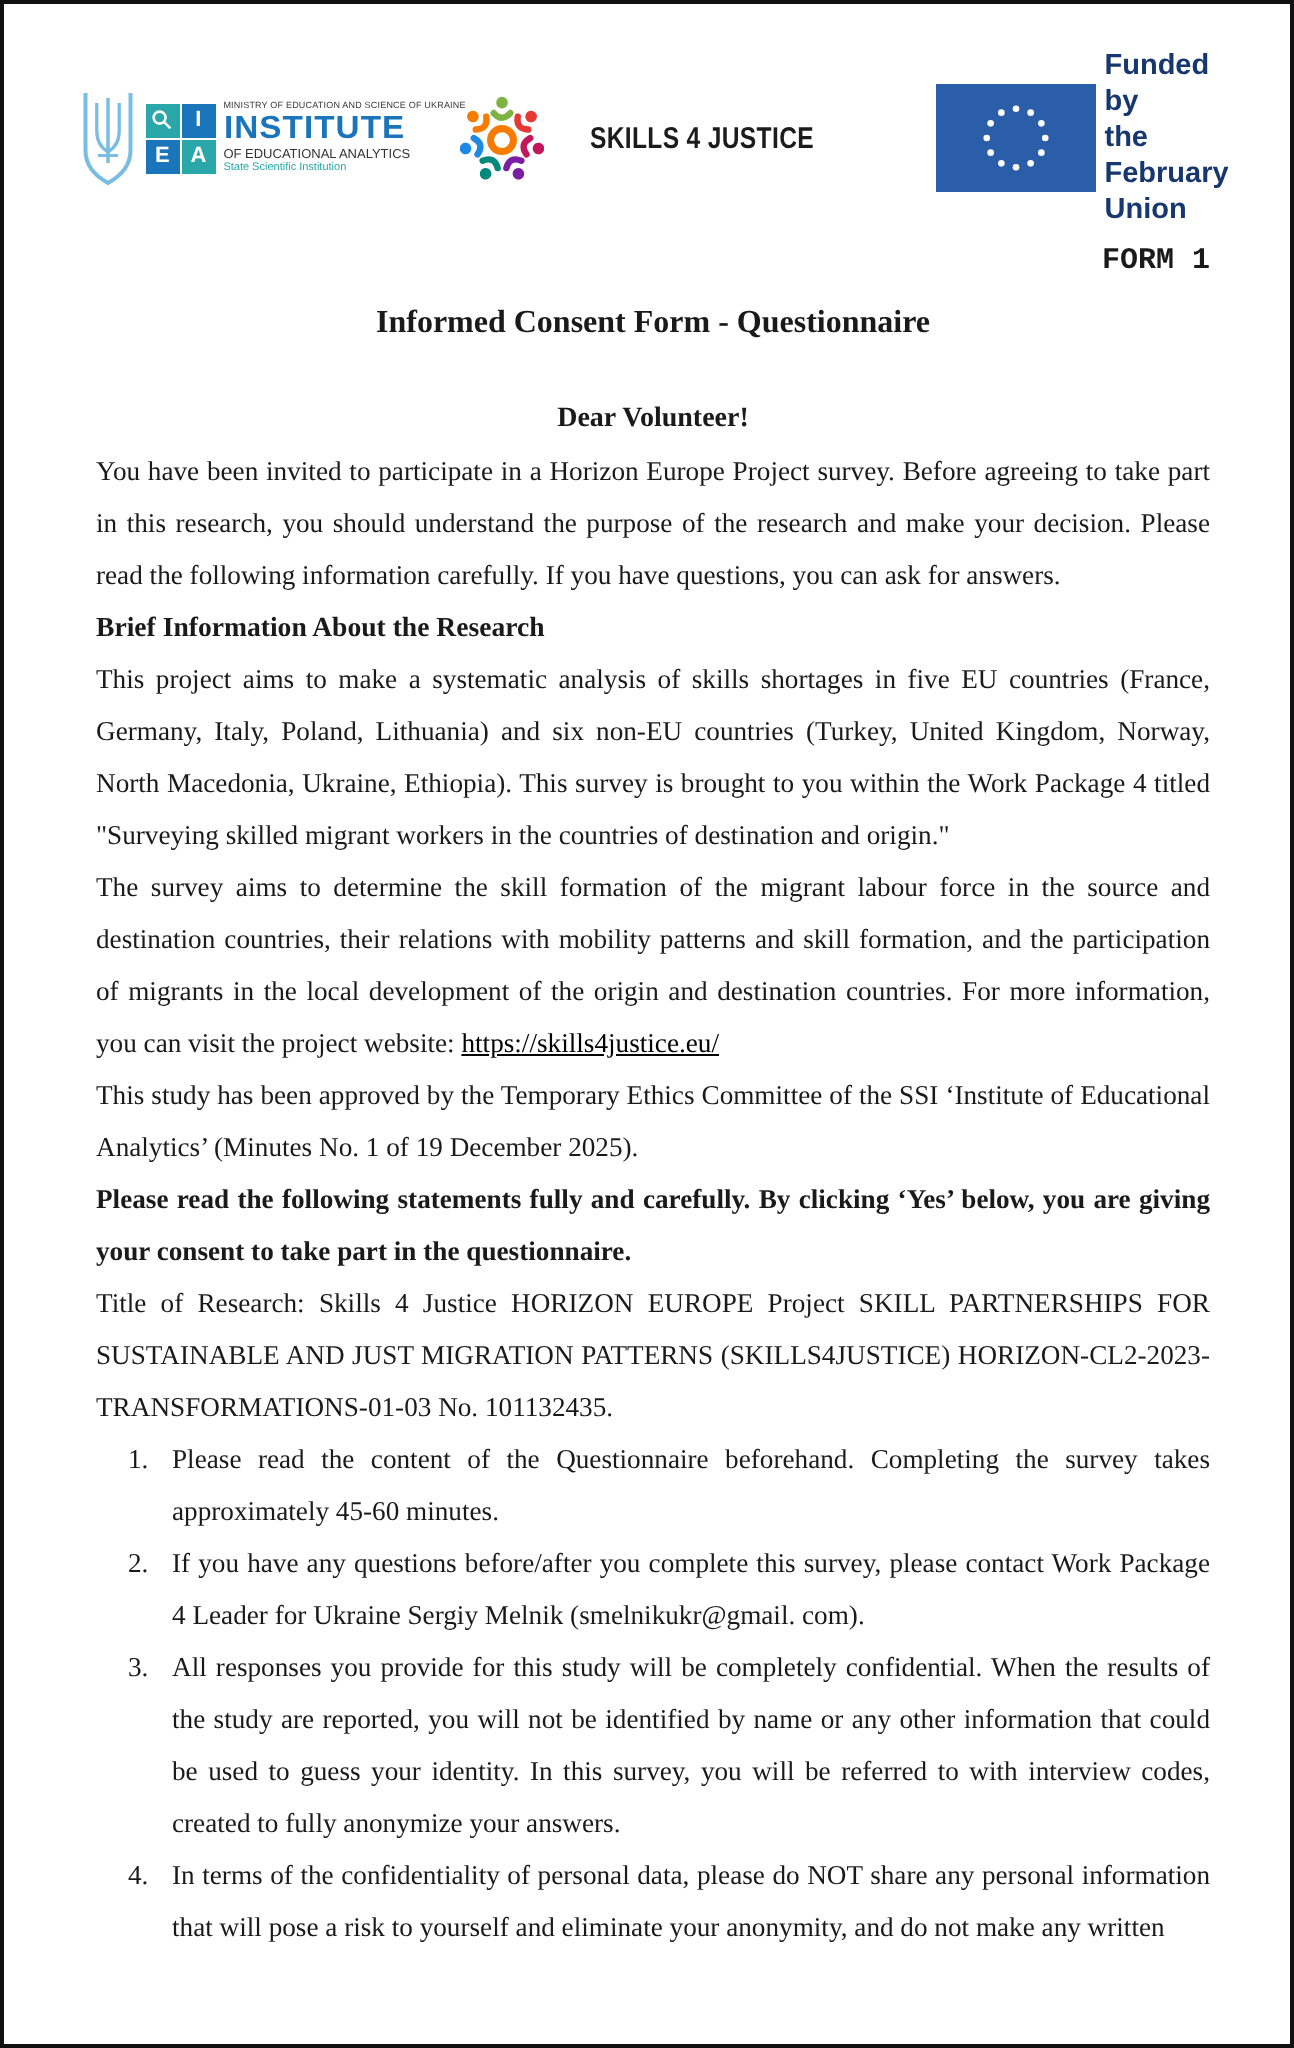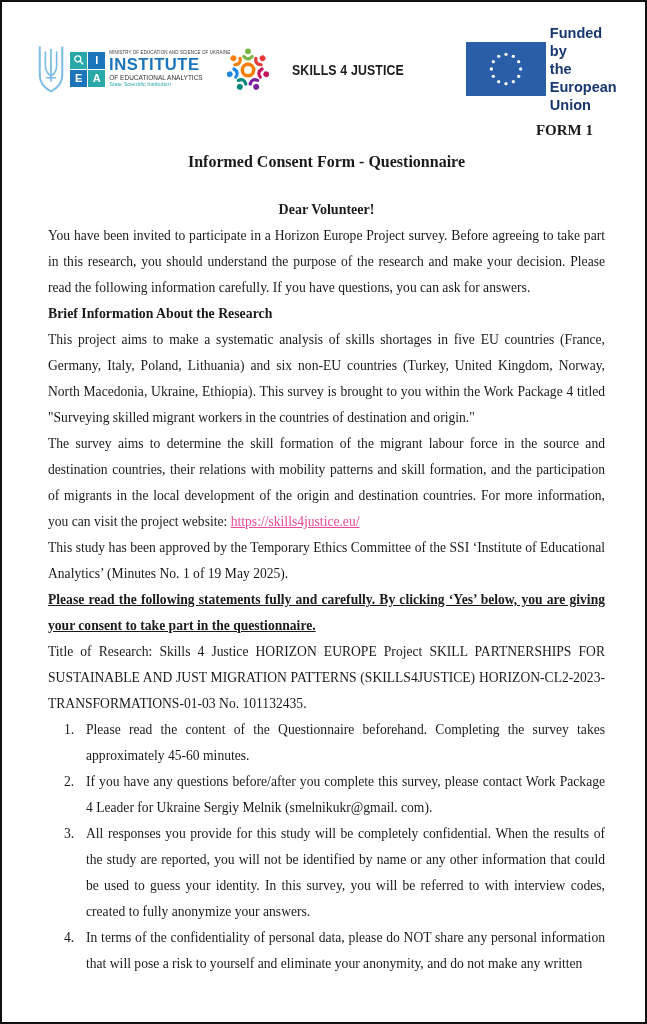--- a/index.html
+++ b/index.html
@@ -40,27 +40,27 @@
     transform: scaleX(0.82); transform-origin: left;
     white-space: nowrap;
   }
 
   .eu-logo { display: flex; align-items: center; gap: 4px; margin-left: 21px; }
   .eu-flag { width: 80px; height: 54px; background: #2b5ea9; flex: 0 0 auto; }
   .eu-text { font-family: "Liberation Sans", sans-serif; font-weight: bold;
     font-size: 14.5px; color: #17376f; line-height: 1.25; }
 
   
-  .form-number { text-align: right; font-weight: bold; font-size: 15px; margin: 6px 12px 10px; }
+  .form-number { text-align: right; font-weight: bold; font-size: 15px; margin: 6px 0 10px; font-family: Liberation Mono, monospace; }
   .doc-title { text-align: center; font-weight: bold; font-size: 16px; line-height: 26px; margin-bottom: 22px; }
   .salutation { text-align: center; font-weight: bold; font-size: 14px; line-height: 26px; margin-top: 10px; }
   .para { font-size: 13.6px; line-height: 26px; text-align: justify; }
   .section-heading { font-weight: bold; font-size: 13.8px; line-height: 26px; }
-  .bold-para { font-weight: bold; text-decoration: underline; }
-  a.doc-link { color: #ec4899; text-decoration: underline; }
+  .bold-para { font-weight: bold; }
+  a.doc-link { color: #000000; text-decoration: underline; }
 
   .num-list { margin-top: 0; }
   .list-item { display: flex; font-size: 13.6px; line-height: 26px; }
   .li-num { flex: 0 0 22px; margin-left: 16px; }
   .li-text { flex: 1; text-align: justify; }
 </style>
 </head>
 <body>
 
 <div class="page">
@@ -139,40 +139,40 @@
         <circle cx="48.5" cy="40" r="1.7" fill="#ffffff"></circle>
         <circle cx="41" cy="42" r="1.7" fill="#ffffff"></circle>
         <circle cx="33.5" cy="40" r="1.7" fill="#ffffff"></circle>
         <circle cx="28" cy="34.5" r="1.7" fill="#ffffff"></circle>
         <circle cx="26" cy="27" r="1.7" fill="#ffffff"></circle>
         <circle cx="28" cy="19.5" r="1.7" fill="#ffffff"></circle>
         <circle cx="33.5" cy="14" r="1.7" fill="#ffffff"></circle>
       </svg>
       <div class="eu-text">
         <div>Funded by</div>
-        <div>the European Union</div>
+        <div>the February Union</div>
       </div>
     </div>
 
   </div>
 
   <div class="form-number">FORM 1</div>
 
   <div class="doc-title">Informed Consent Form - Questionnaire</div>
   <div class="salutation">Dear Volunteer!</div>
 
   <p class="para">You have been invited to participate in a Horizon Europe Project survey. Before agreeing to take part in this research, you should understand the purpose of the research and make your decision. Please read the following information carefully. If you have questions, you can ask for answers.</p>
 
   <div class="section-heading">Brief Information About the Research</div>
 
   <p class="para">This project aims to make a systematic analysis of skills shortages in five EU countries (France, Germany, Italy, Poland, Lithuania) and six non-EU countries (Turkey, United Kingdom, Norway, North Macedonia, Ukraine, Ethiopia). This survey is brought to you within the Work Package 4 titled "Surveying skilled migrant workers in the countries of destination and origin."</p>
 
   <p class="para"><span>The survey aims to determine the skill formation of the migrant labour force in the source and destination countries, their relations with mobility patterns and skill formation, and the participation of migrants in the local development of the origin and destination countries.  For more information, you can visit the project website: </span><a class="doc-link" href="#">https://skills4justice.eu/</a></p>
 
-  <p class="para">This study has been approved by the Temporary Ethics Committee of the SSI ‘Institute of Educational Analytics’ (Minutes No. 1 of 19 May 2025).</p>
+  <p class="para">This study has been approved by the Temporary Ethics Committee of the SSI ‘Institute of Educational Analytics’ (Minutes No. 1 of 19 December 2025).</p>
 
   <p class="para bold-para">Please read the following statements fully and carefully. By clicking ‘Yes’ below, you are giving your consent to take part in the questionnaire.</p>
 
   <p class="para">Title of Research: Skills 4 Justice HORIZON EUROPE Project SKILL PARTNERSHIPS FOR SUSTAINABLE AND JUST MIGRATION PATTERNS (SKILLS4JUSTICE) HORIZON-CL2-2023-TRANSFORMATIONS-01-03 No. 101132435.</p>
 
   <div class="num-list">
     <div class="list-item">
       <span class="li-num">1.</span>
       <span class="li-text">Please read the content of the Questionnaire beforehand. Completing the survey takes approximately 45-60 minutes.</span>
     </div>

